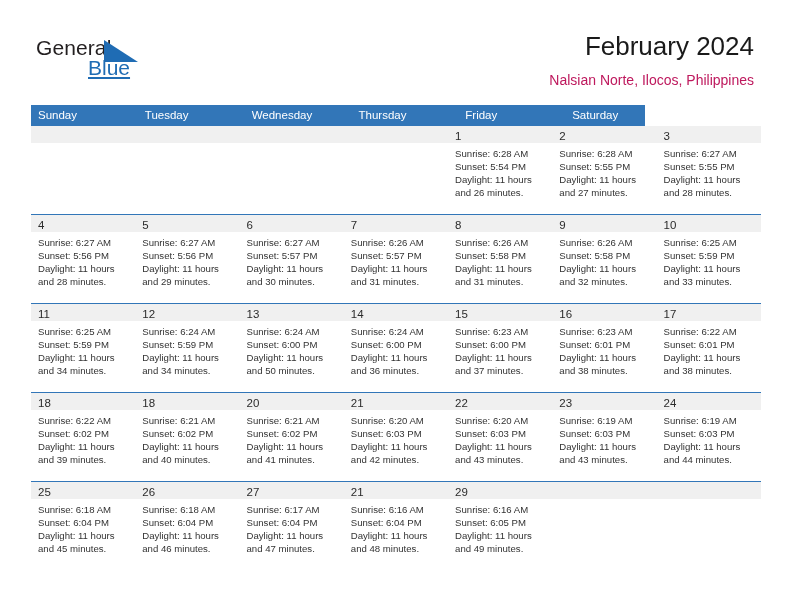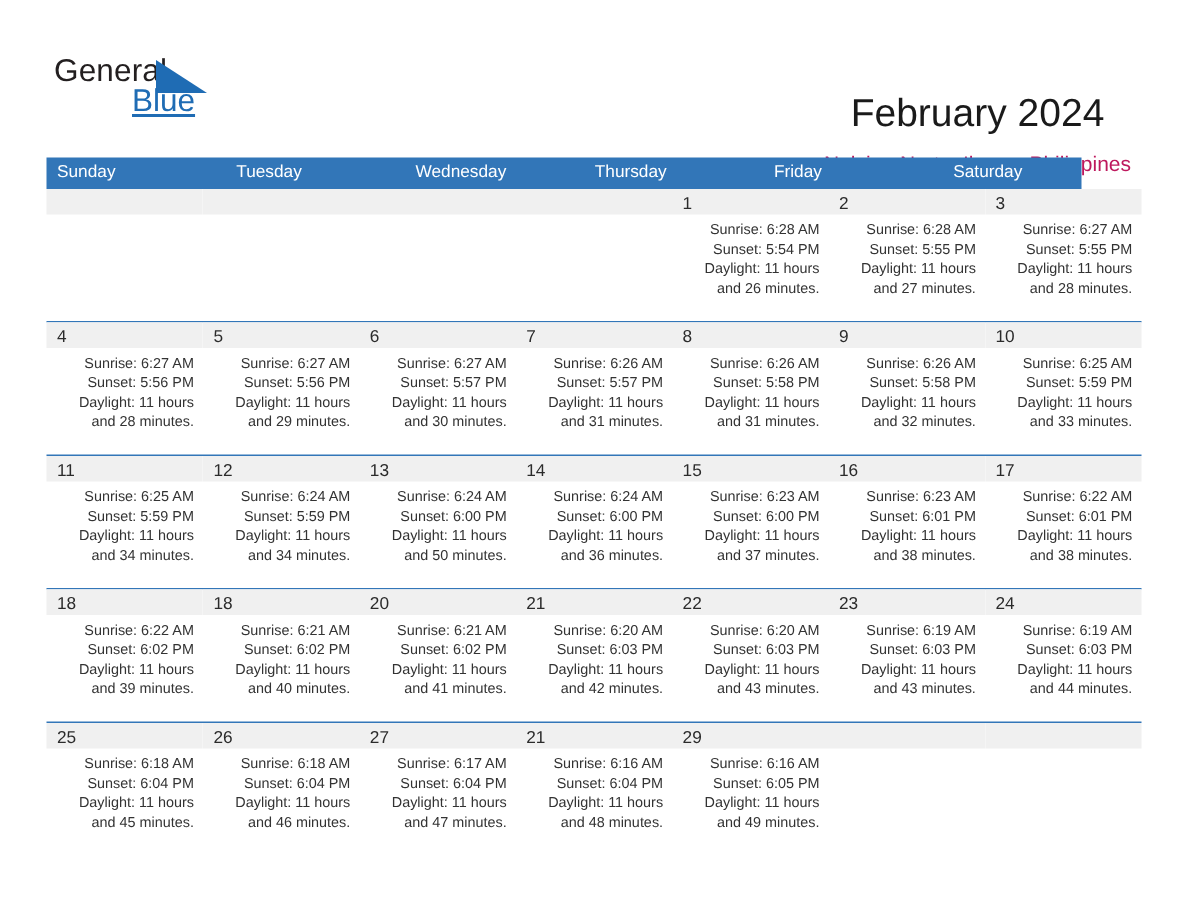--- a/index.html
+++ b/index.html
@@ -64,22 +64,21 @@
     left: 68px;
     top: 4px;
     width: 34px;
     height: 22px;
   }
 
   .title-block {
     position: absolute;
     right: 38px;
     top: 30px;
-    text-align: center;
-    margin-top: 29px;
+    text-align: right;
   }
   .cal-title {
     font-size: 26px;
     font-weight: normal;
     color: #1a1a1a;
     line-height: 32px;
     white-space: nowrap;
   }
   .cal-subtitle {
     margin-top: 9px;
@@ -92,21 +91,21 @@
   
   .calendar {
     position: absolute;
     left: 31px;
     top: 105px;
     width: 730px;
   }
 
   .dow-row {
     display: flex;
-    width: 690px;
+    width: 614px;
     height: 21px;
     background: #3276b8;
     gap: 27px;
   }
   .dow-cell {
     width: 104.28px;
     box-sizing: border-box;
     padding-left: 7px;
     color: #ffffff;
     font-size: 11.5px;
@@ -139,21 +138,20 @@
     box-sizing: border-box;
     padding-left: 7px;
   }
   .day-num {
     font-size: 11.5px;
     color: #2b2b2b;
     line-height: 17px;
   }
   .day-body {
     padding: 4px 6px 0 7px;
-    text-align: right;
   }
   .day-line {
     font-size: 9.6px;
     line-height: 13.1px;
     color: #333333;
     white-space: nowrap;
   }
 </style>
 </head>
 <body>

